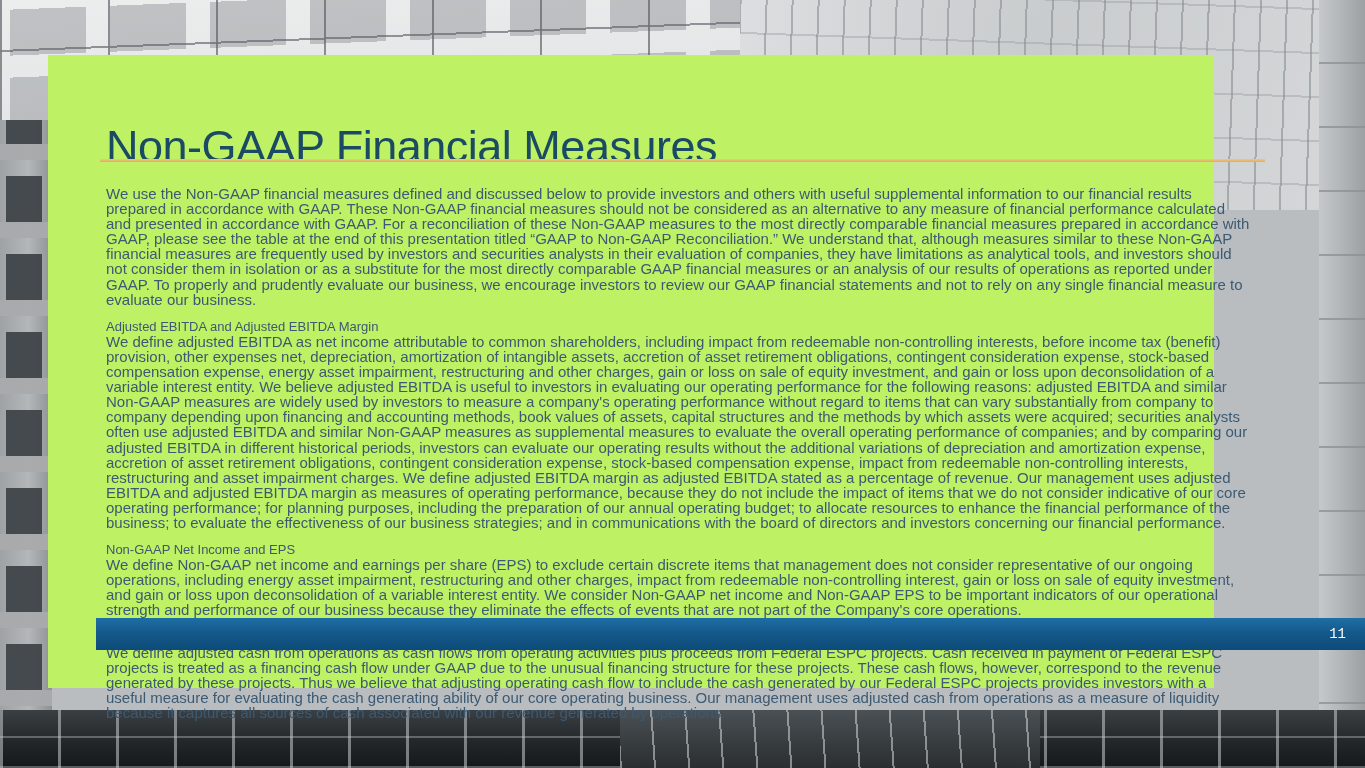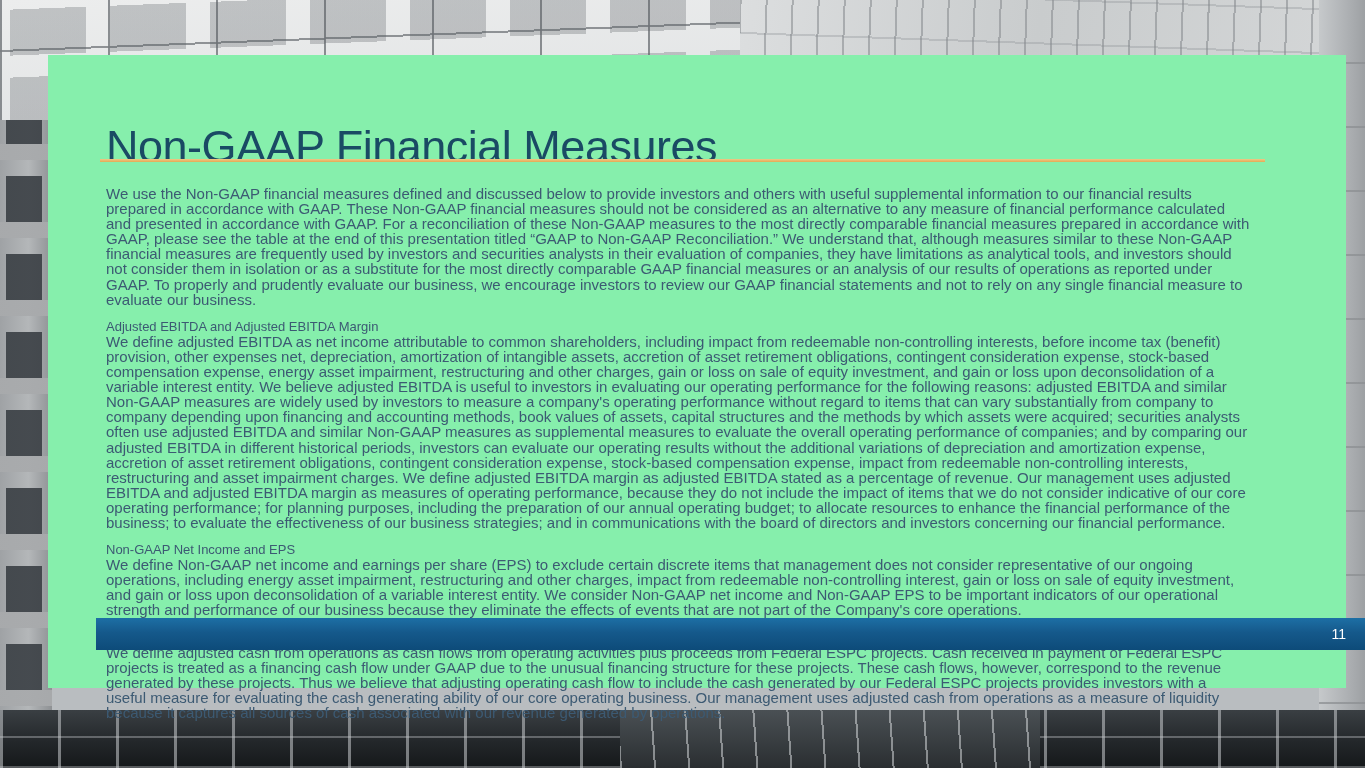--- a/index.html
+++ b/index.html
@@ -129,24 +129,23 @@
         rgba(140,143,146,0.75) 0px, rgba(140,143,146,0.75) 2px,
         rgba(0,0,0,0) 2px, rgba(0,0,0,0) 64px),
       linear-gradient(90deg, #c6c9cb 0%, #aeb1b4 60%, #9da0a3 100%);
   }
 
   
   .panel {
     position: absolute;
     left: 48px;
     top: 55px;
-    width: 1270px;
+    width: 1166px;
     height: 633px;
-    background: #86efac;
-    padding-left: 28px;
+    background: #bef264;
   }
 
   .slide-title {
     position: absolute;
     left: 58px;
     top: 36px;
     font-size: 45px;
     font-weight: 400;
     letter-spacing: -0.5px;
     color: #1a4a64;
@@ -201,21 +200,21 @@
     height: 32px;
     background: linear-gradient(180deg, #1d6fa5 0%, #15598b 45%, #0d4b79 100%);
   }
   .page-number {
     position: absolute;
     right: 20px;
     top: 50%;
     transform: translateY(-50%);
     color: #ffffff;
     font-size: 14px;
-    font-family: Liberation Sans, sans-serif;
+    font-family: Liberation Mono, monospace;
   }
 </style>
 </head>
 <body>
 
 <div class="slide">
 
   <div class="photo-bg">
     <div class="photo-top"></div>
     <div class="photo-top-windows"></div>

